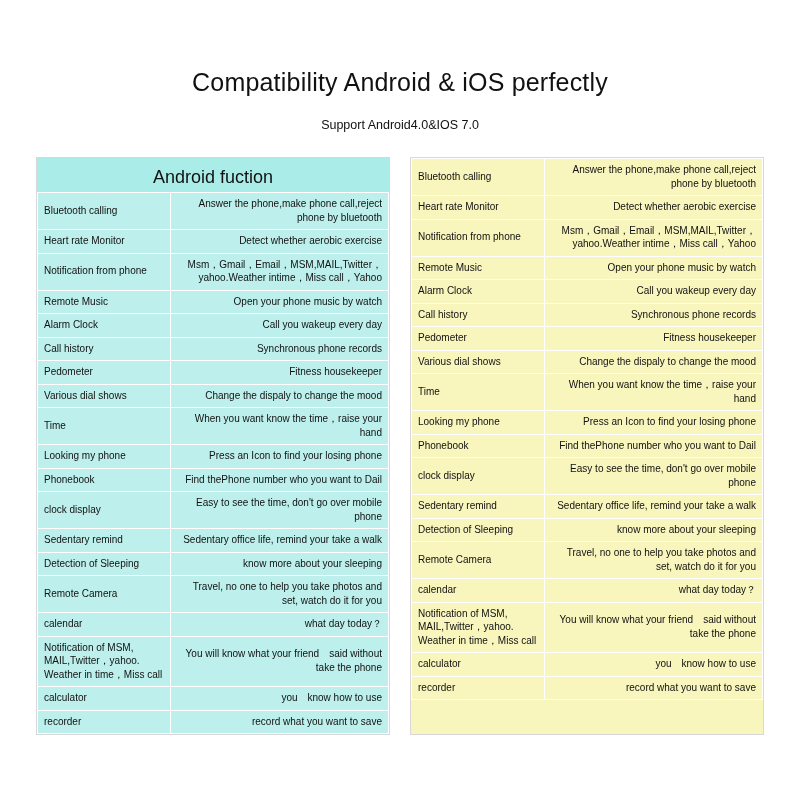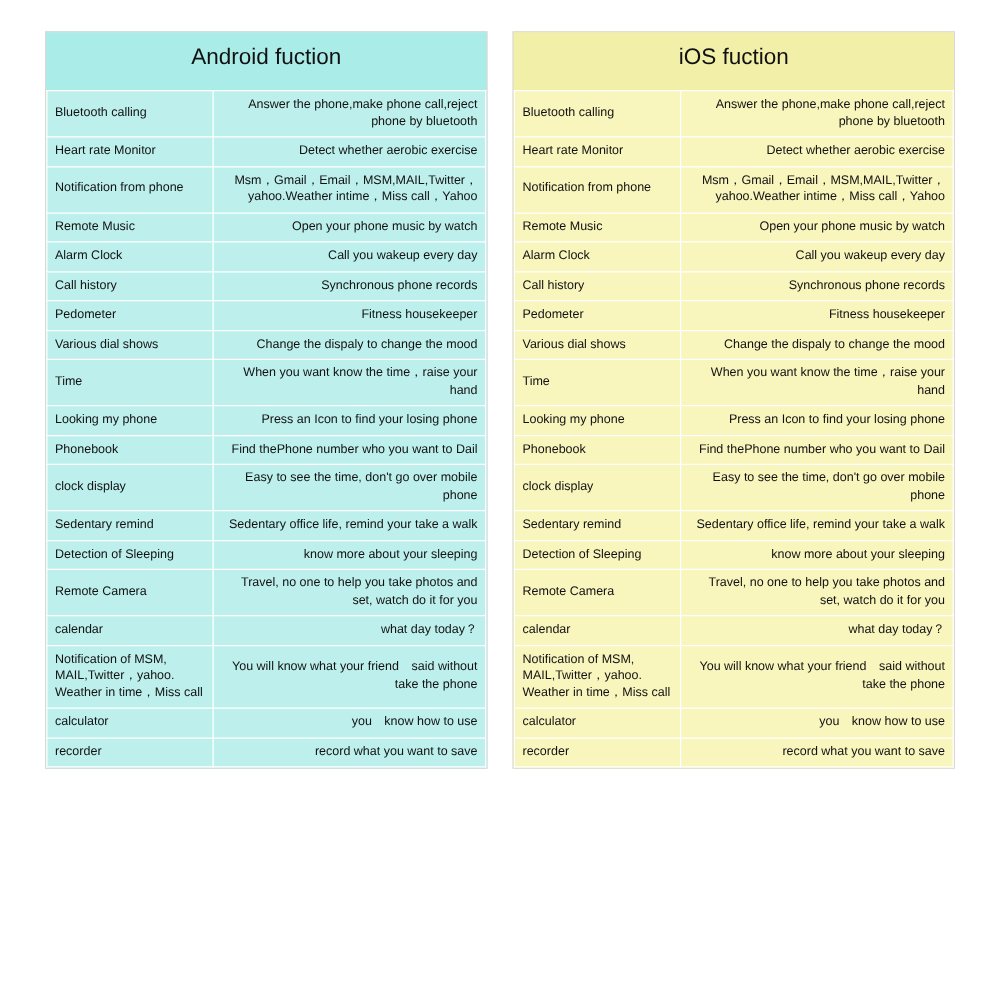--- a/index.html
+++ b/index.html
@@ -45,21 +45,21 @@
   }
   .panel {
     width: 354px;
     box-sizing: border-box;
     border: 1px solid #d8d8d8;
   }
   .panel-title {
     text-align: center;
     font-size: 18px;
     font-weight: 400;
-    padding: 9px 0 16px 0;
+    padding: 9px 0 4px 0;
     color: #111111;
   }
   table.fn {
     width: 100%;
     border-collapse: collapse;
     table-layout: fixed;
     font-size: 10px;
   }
   table.fn td {
     border: 1px solid #ffffff;
@@ -84,20 +84,22 @@
   
   .ios .panel-title { background: #f2efa8; }
   .ios { background: #f8f5bd; }
   .ios table.fn td { background: #f8f5bd; }
 </style>
 </head>
 <body>
 
 <div class="page">
 
+  <h1 class="main-title">Compatibility Android &amp; iOS perfectly</h1>
+  <p class="subtitle">Support Android4.0&amp;IOS 7.0</p>
 
   <div class="tables-wrap">
 
     <div class="panel android">
       <div class="panel-title">Android fuction</div>
       <table class="fn">
         <tbody id="android-body">
             <tr>
               <td class="feat">Bluetooth calling</td>
               <td class="desc">Answer the phone,make phone call,reject phone by bluetooth</td>
@@ -172,21 +174,20 @@
             </tr>
             <tr>
               <td class="feat">recorder</td>
               <td class="desc">record what you want to save</td>
             </tr>
           </tbody>
       </table>
     </div>
 
     <div class="panel ios">
-      <div class="panel-title">iOS fuction</div>
       <table class="fn">
         <tbody id="ios-body">
             <tr>
               <td class="feat">Bluetooth calling</td>
               <td class="desc">Answer the phone,make phone call,reject phone by bluetooth</td>
             </tr>
             <tr>
               <td class="feat">Heart rate Monitor</td>
               <td class="desc">Detect whether aerobic exercise</td>
             </tr>

